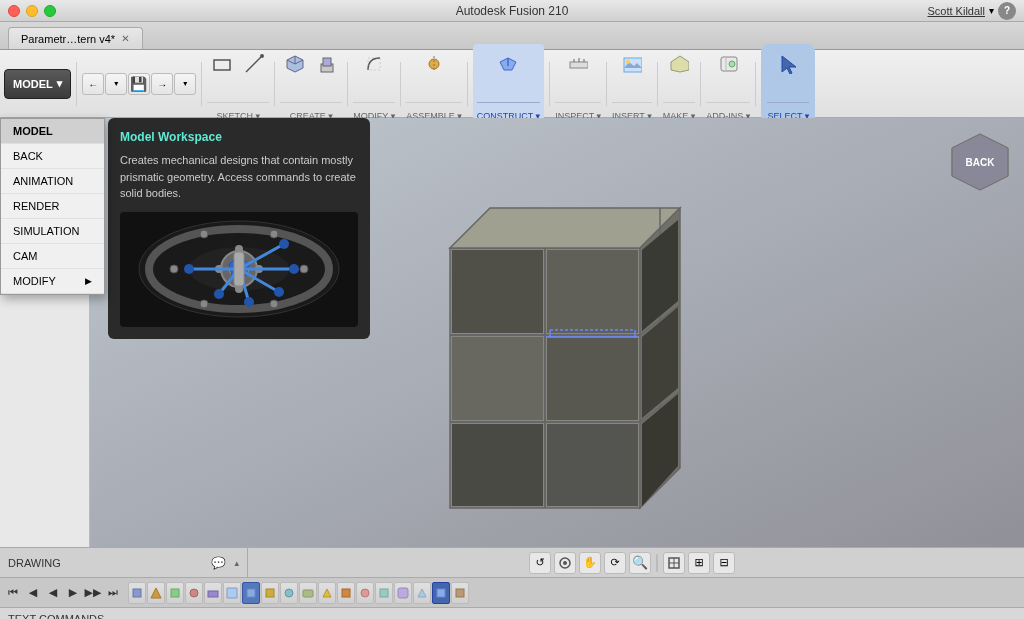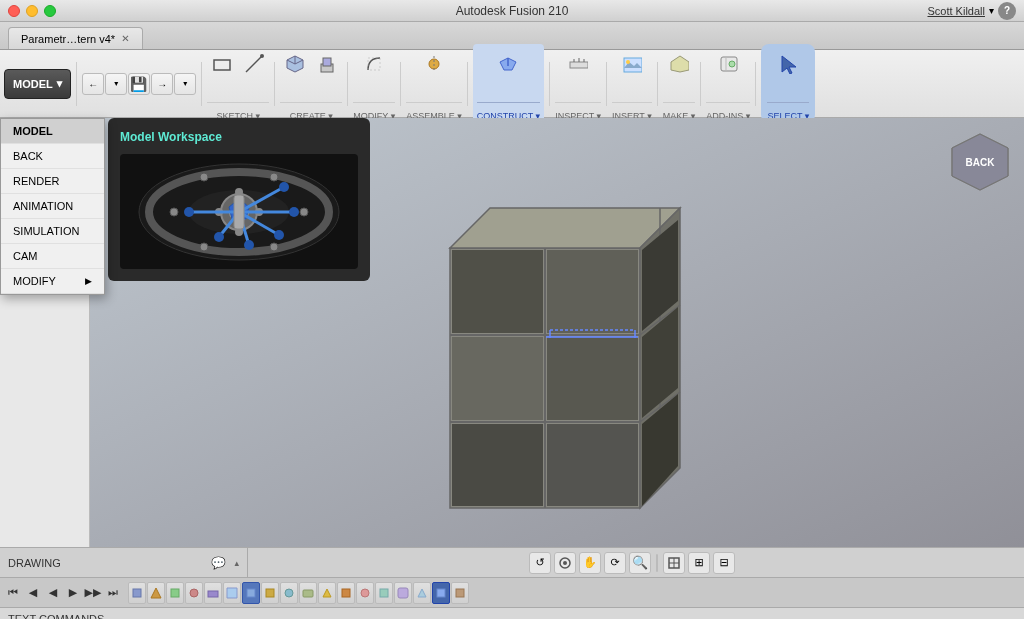--- a/index.html
+++ b/index.html
@@ -608,39 +608,40 @@
 </div>
 
 <div id="workspace-menu" style="position:absolute;top:118px;left:0;width:105px;background:#f0f0f0;border:1px solid #999;z-index:300;box-shadow:2px 4px 10px rgba(0,0,0,0.3);">
   <div class="ws-menu-item active">
     <span>MODEL</span>
   </div>
   <div class="ws-menu-item">
     <span>BACK</span>
   </div>
   <div class="ws-menu-item">
+    <span>ANIMATION</span>
+  </div>
+  <div class="ws-menu-item">
     <span>RENDER</span>
-  </div>
-  <div class="ws-menu-item">
-    <span>ANIMATION</span>
   </div>
   <div class="ws-menu-item">
     <span>SIMULATION</span>
   </div>
   <div class="ws-menu-item">
     <span>CAM</span>
   </div>
   <div class="ws-menu-item">
     <span>MODIFY</span>
     <span style="font-size:9px;">▶</span>
   </div>
 </div>
 
 <div id="tooltip-popup" style="position:absolute;top:118px;left:108px;width:262px;background:#2a2a2a;border-radius:6px;padding:12px;color:white;z-index:200;">
   <div class="tooltip-title" style="font-size:12px;font-weight:bold;margin-bottom:8px;color:#5eead4;">Model Workspace</div>
+  <div class="tooltip-body" style="font-size:11px;line-height:1.5;color:#ccc;">Creates mechanical designs that contain mostly prismatic geometry. Access commands to create solid bodies.</div>
   <div class="tooltip-img" style="width:100%;height:115px;background:#111;border-radius:4px;margin-top:10px;overflow:hidden;display:flex;align-items:center;justify-content:center;">
 
     <svg width="230" height="110" viewBox="0 0 230 110">
 
       <ellipse cx="115" cy="55" rx="100" ry="48" fill="#1a1a1a" stroke="#333" stroke-width="1"></ellipse>
 
       <ellipse cx="115" cy="55" rx="90" ry="40" fill="none" stroke="#555" stroke-width="8"></ellipse>
 
       <ellipse cx="115" cy="55" rx="50" ry="22" fill="#222"></ellipse>
 

